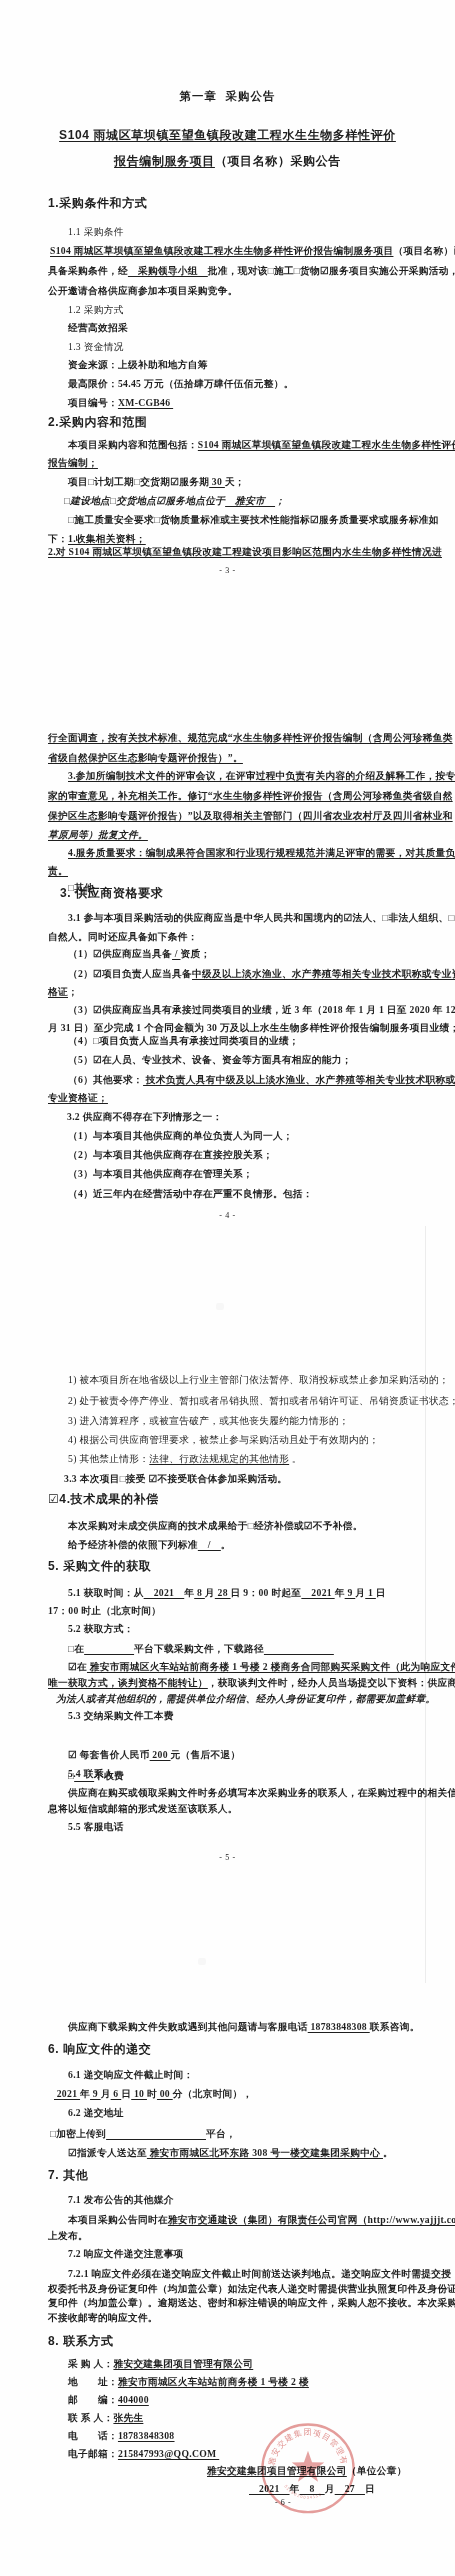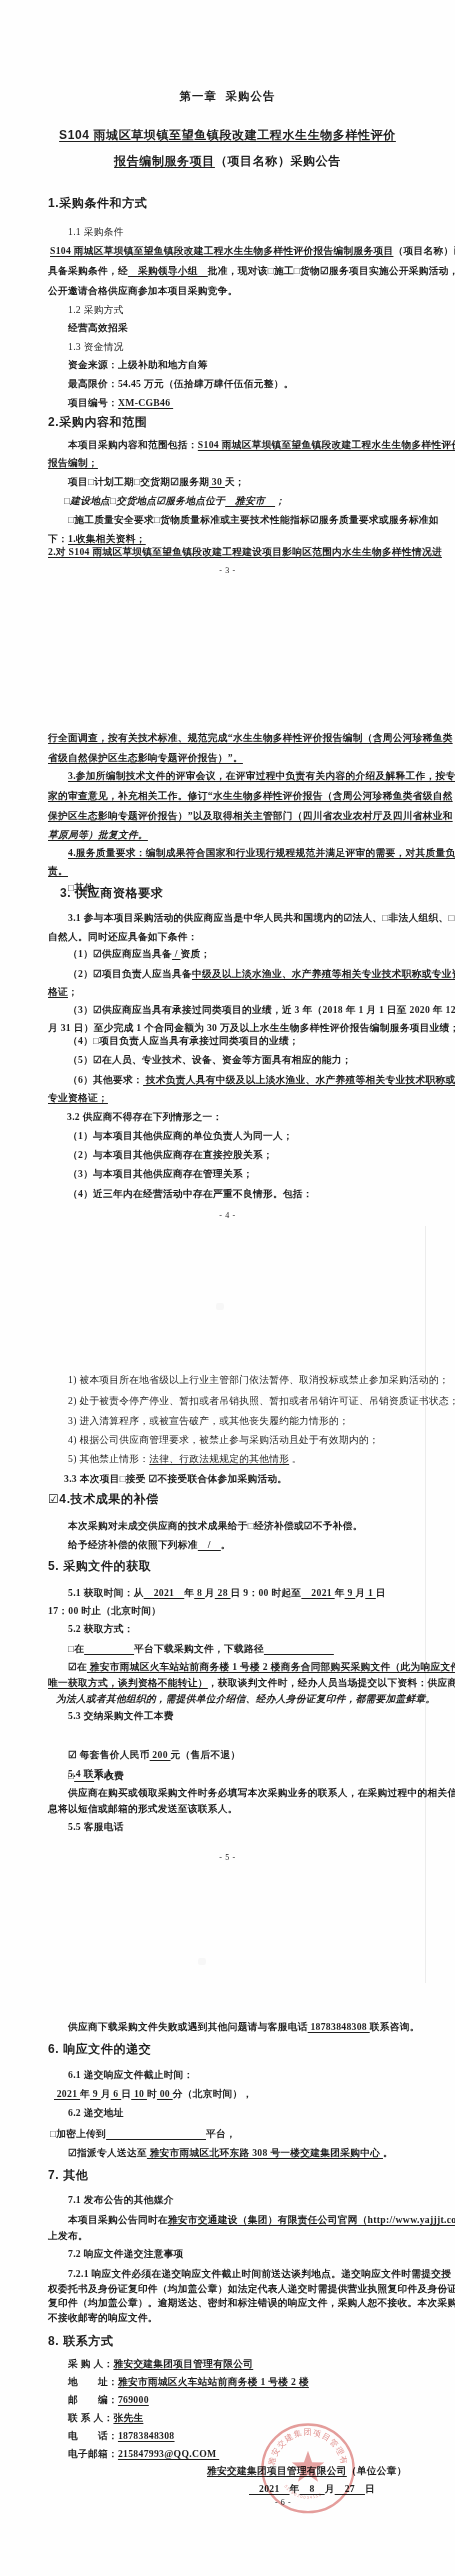--- a/index.html
+++ b/index.html
@@ -139,21 +139,21 @@
       <div class="line body" style="top: 2214px; left: 68px;"><span class="b">本项目采购公告同时在</span><span class="u b">雅安市交通建设（集团）有限责任公司官网（http://www.yajjjt.com）</span></div>
       <div class="line body" style="top: 2230px; left: 48px;"><span class="b">上发布。</span></div>
       <div class="line body" style="top: 2248px; left: 68px;"><span class="b">7.2 响应文件递交注意事项</span></div>
       <div class="line body" style="top: 2268px; left: 68px;"><span class="b">7.2.1 响应文件必须在递交响应文件截止时间前送达谈判地点。递交响应文件时需提交授</span></div>
       <div class="line body" style="top: 2283px; left: 48px;"><span class="b">权委托书及身份证复印件（均加盖公章）如法定代表人递交时需提供营业执照复印件及身份证</span></div>
       <div class="line body" style="top: 2297px; left: 48px;"><span class="b">复印件（均加盖公章）。逾期送达、密封和标注错误的响应文件，采购人恕不接收。本次采购</span></div>
       <div class="line body" style="top: 2312px; left: 48px;"><span class="b">不接收邮寄的响应文件。</span></div>
       <div class="line h1" style="top: 2334px; left: 48px;"><span class="b">8. 联系方式</span></div>
       <div class="line body" style="top: 2358px; left: 68px;"><span class="b">采 购 人：</span><span class="u b">雅安交建集团项目管理有限公司</span></div>
       <div class="line body" style="top: 2376px; left: 68px;"><span class="b">地　　址：</span><span class="u b">雅安市雨城区火车站站前商务楼 1 号楼 2 楼</span></div>
-      <div class="line body" style="top: 2394px; left: 68px;"><span class="b">邮　　编：</span><span class="u b">769000</span></div>
+      <div class="line body" style="top: 2394px; left: 68px;"><span class="b">邮　　编：</span><span class="u b">404000</span></div>
       <div class="line body" style="top: 2412px; left: 68px;"><span class="b">联 系 人：</span><span class="u b">张先生</span></div>
       <div class="line body" style="top: 2430px; left: 68px;"><span class="b">电　　话：</span><span class="u b">18783848308</span></div>
       <div class="line body" style="top: 2448px; left: 68px;"><span class="b">电子邮箱：</span><span class="u b">215847993@QQ.COM </span></div>
       <div class="line body" style="top: 2465px; left: 207px;"><span class="u b">雅安交建集团项目管理有限公司</span><span class="b">（单位公章）</span></div>
       <div class="line body" style="top: 2483px; left: 249px;"><span class="u b">　2021　</span><span class="b">年</span><span class="u b">　8　</span><span class="b">月</span><span class="u b">　27　</span><span class="b">日</span></div>
       <div class="line pagenum" style="top: 2498px; left: 275px;"><span>- 6 -</span></div>
     </div>
 
   <div class="scan-edge"></div>
   <div class="smudge" style="left:198px;top:791px;width:8px;height:6.8px;"></div>

